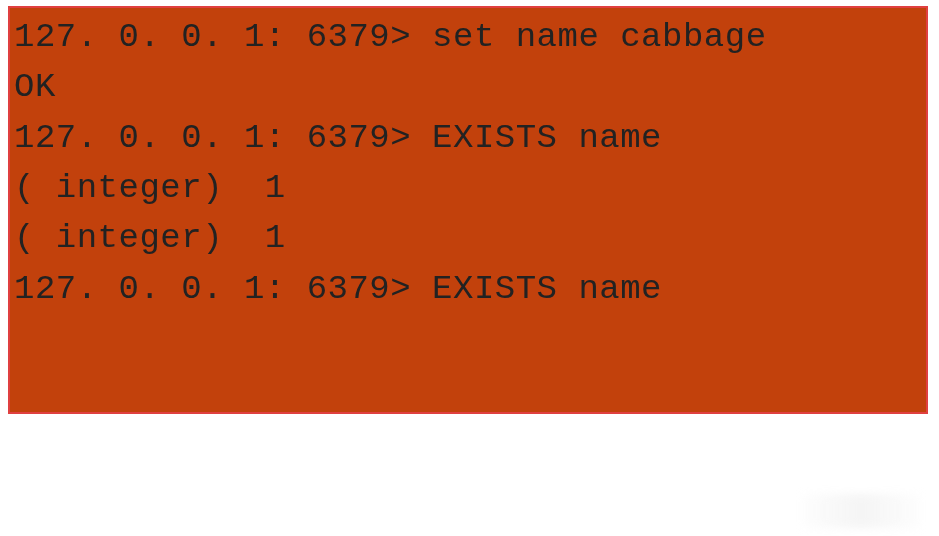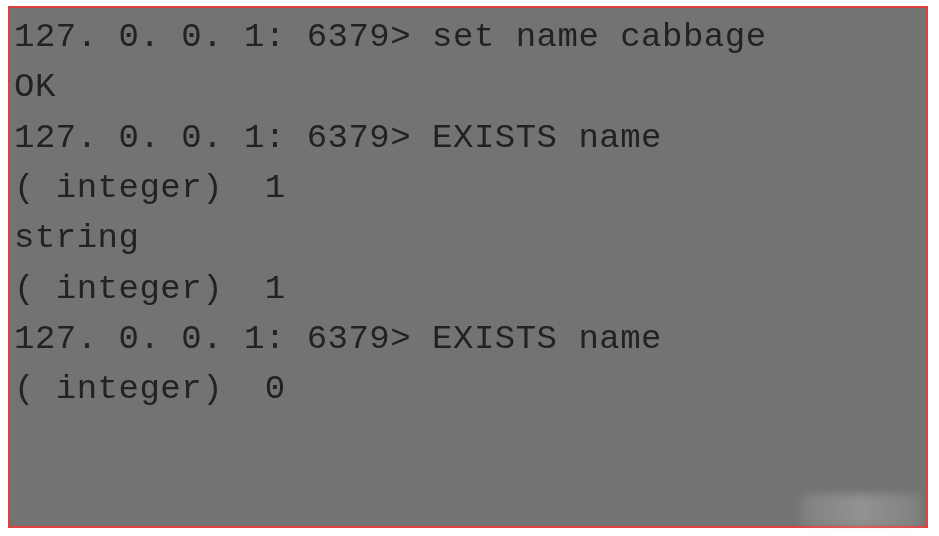--- a/index.html
+++ b/index.html
@@ -11,23 +11,23 @@
       width: 939px;
       height: 536px;
       background: #ffffff;
       position: relative;
     }
     .terminal-window {
       position: absolute;
       top: 6px;
       left: 8px;
       width: 920px;
-      height: 522px;
+      height: 408px;
       border: 2px solid #e04040;
-      background: #737373;
+      background: #c2410c;
       padding: 4px 4px;
       font-family: "Courier New", Courier, monospace;
       font-size: 34px;
       line-height: 1.48;
       color: #222222;
       overflow: hidden;
     }
     .line {
       white-space: pre;
       letter-spacing: 0.5px;
@@ -54,19 +54,17 @@
     }
   </style>
 </head>
 <body>
 
 <div class="terminal-window">
   <div class="line"><span class="prompt">127. 0. 0. 1: 6379&gt; </span><span class="cmd">set name cabbage</span></div>
   <div class="line output">OK</div>
   <div class="line"><span class="prompt">127. 0. 0. 1: 6379&gt; </span><span class="cmd">EXISTS name</span></div>
   <div class="line output">( integer)  1</div>
-  <div class="line output">string</div>
   <div class="line output">( integer)  1</div>
   <div class="line"><span class="prompt">127. 0. 0. 1: 6379&gt; </span><span class="cmd">EXISTS name</span></div>
-  <div class="line output">( integer)  0</div>
 </div>
 
 <div class="watermark"></div>
 
 </body></html>

